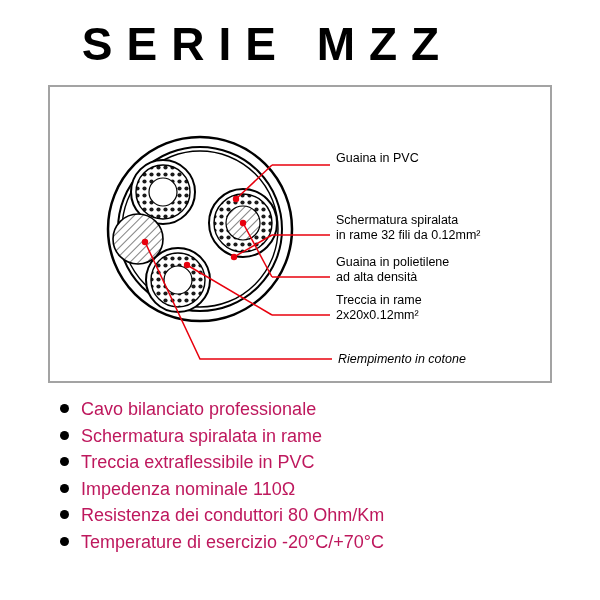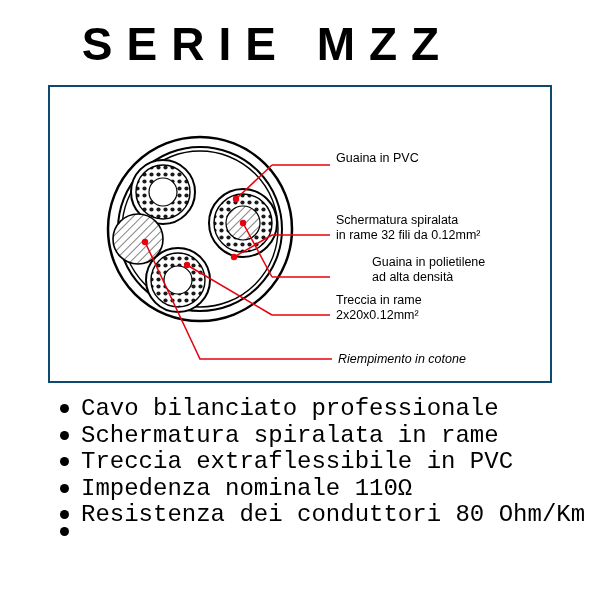--- a/index.html
+++ b/index.html
@@ -38,21 +38,21 @@
     white-space: nowrap;
   }
 
   
   .diagram-box {
     position: absolute;
     left: 48px;
     top: 85px;
     width: 504px;
     height: 298px;
-    border: 2px solid #0c4a6e;
+    border: 2px solid #a3a3a3;
     box-sizing: border-box;
     background: #fff;
   }
 
   .diagram-svg {
     position: absolute;
     left: 0;
     top: 0;
   }
 
@@ -83,23 +83,23 @@
     height: 9px;
     border-radius: 50%;
     background: #000;
     display: inline-block;
     margin-right: 12px;
     flex: 0 0 auto;
     position: relative;
     top: -2px;
   }
   .feature-text {
-    font-size: 24px;
-    font-family: Liberation Mono, monospace;
-    color: #000000;
+    font-size: 18px;
+    font-family: Liberation Sans, sans-serif;
+    color: #be185d;
     line-height: 26px;
     white-space: nowrap;
   }
 </style>
 </head>
 <body>
 
 <div id="page">
 
   <div class="title">SERIE MZZ</div>
@@ -163,21 +163,21 @@
         <circle cx="95" cy="155" r="3.2" fill="#e8000d" stroke="none"></circle>
         <line x1="258" y1="272" x2="282" y2="272"></line>
       </g>
     </svg>
 
     <div class="callout" style="left:286px; top:64px;">Guaina in PVC</div>
 
     <div class="callout" style="left:286px; top:126px;">Schermatura spiralata
 in rame 32 fili da 0.12mm²</div>
 
-    <div class="callout" style="left:286px; top:168px;margin-left:36px;">Guaina in polietilene
+    <div class="callout" style="left:286px; top:168px;">Guaina in polietilene
 ad alta densità</div>
 
     <div class="callout" style="left:286px; top:206px;">Treccia in rame
 2x20x0.12mm²</div>
 
     <div class="callout" style="left:288px; top:265px;font-style:italic;">Riempimento in cotone</div>
   </div>
 
   <div class="features">
     <div class="feature-row">
@@ -195,16 +195,17 @@
     <div class="feature-row">
       <span class="bullet"></span>
       <span class="feature-text">Impedenza nominale 110Ω</span>
     </div>
     <div class="feature-row">
       <span class="bullet"></span>
       <span class="feature-text">Resistenza dei conduttori 80 Ohm/Km</span>
     </div>
     <div class="feature-row">
       <span class="bullet"></span>
+      <span class="feature-text">Temperature di esercizio -20°C/+70°C</span>
     </div>
   </div>
 
 </div>
 
 </body></html>

